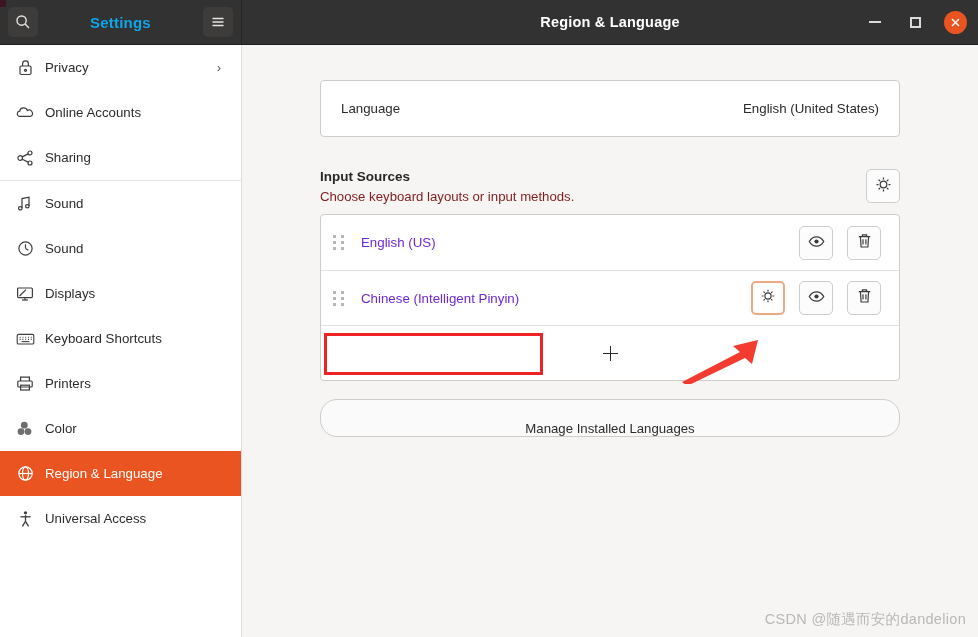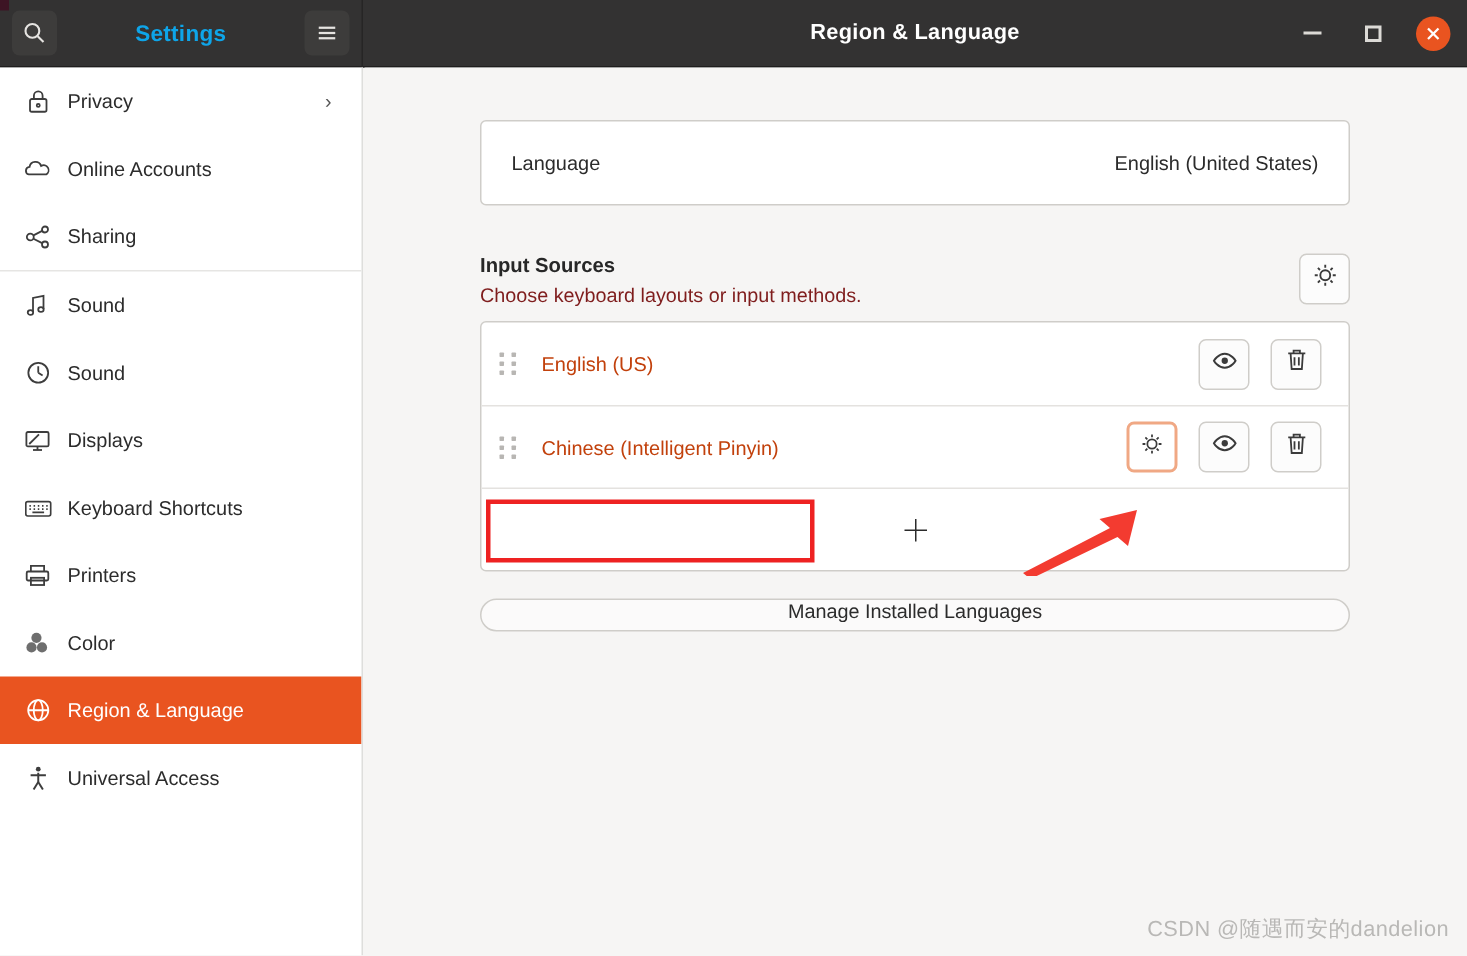--- a/index.html
+++ b/index.html
@@ -154,43 +154,43 @@
     width: 16px; height: 20px;
     display: grid;
     grid-template-columns: 3px 3px;
     grid-template-rows: 3px 3px 3px;
     gap: 3px 5px;
     align-content: center;
     margin-right: 12px;
     flex: 0 0 16px;
   }
   .handle i { display:block; width: 3px; height: 3px; background: #b8b6b3; border-radius: .5px; }
-  .src-name { flex: 1; font-size: 13.3px; color: #c2410c; }
+  .src-name { flex: 1; font-size: 13.3px; color: #6d28d9; }
   .src-actions { display: flex; align-items: center; gap: 14px; }
 
   .add-row {
     height: 55px;
     display: flex; align-items: center; justify-content: center;
     border-top: 1px solid #e4e2df;
     color: #2b2b2b;
   }
   .plus { position: relative; width: 15px; height: 15px; }
   .plus::before, .plus::after {
     content:""; position:absolute; background:#2b2b2b;
   }
   .plus::before { left: 7px; top: 0; width: 1.6px; height: 15px; }
   .plus::after { top: 7px; left: 0; height: 1.6px; width: 15px; }
 
   .wide-btn {
     margin-top: 18px;
-    height: 22px;
+    height: 38px;
     background: #fbfafa;
     border: 1px solid #cfcdc9;
     border-radius: 17px;
-    display: flex; align-items: flex-start; justify-content: center;
+    display: flex; align-items: flex-end; justify-content: center;
     font-size: 13.2px; color: #2b2b2b;
   }
 
   
   .anno-box {
     position: absolute;
     left: 324px; top: 333px;
     width: 219px; height: 42px;
     border: 3px solid #ee2222;
     pointer-events: none;

